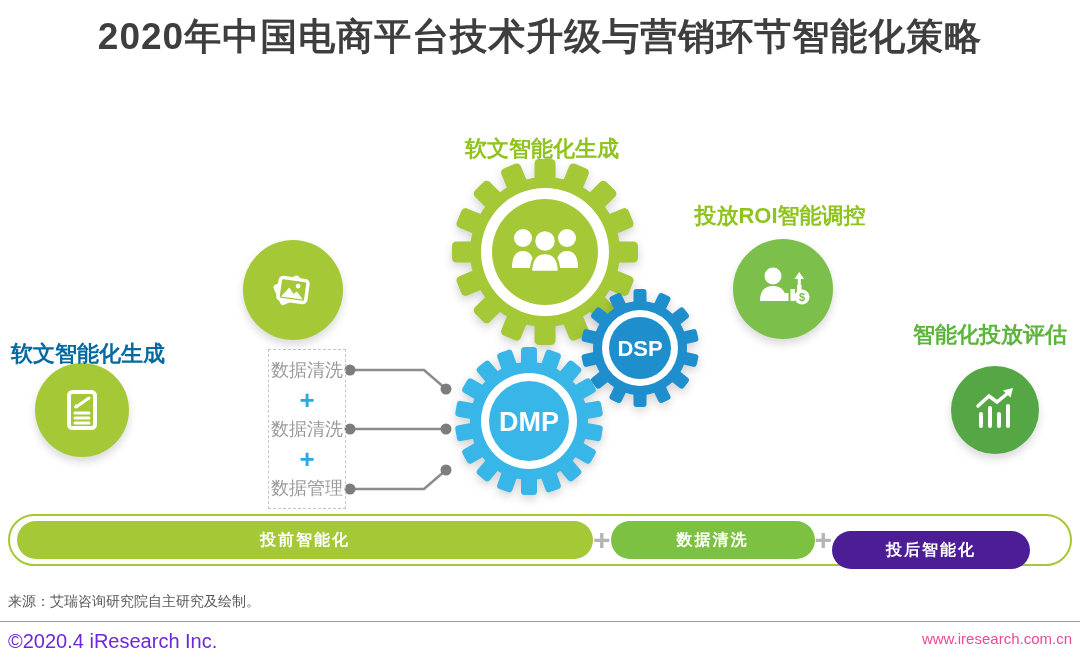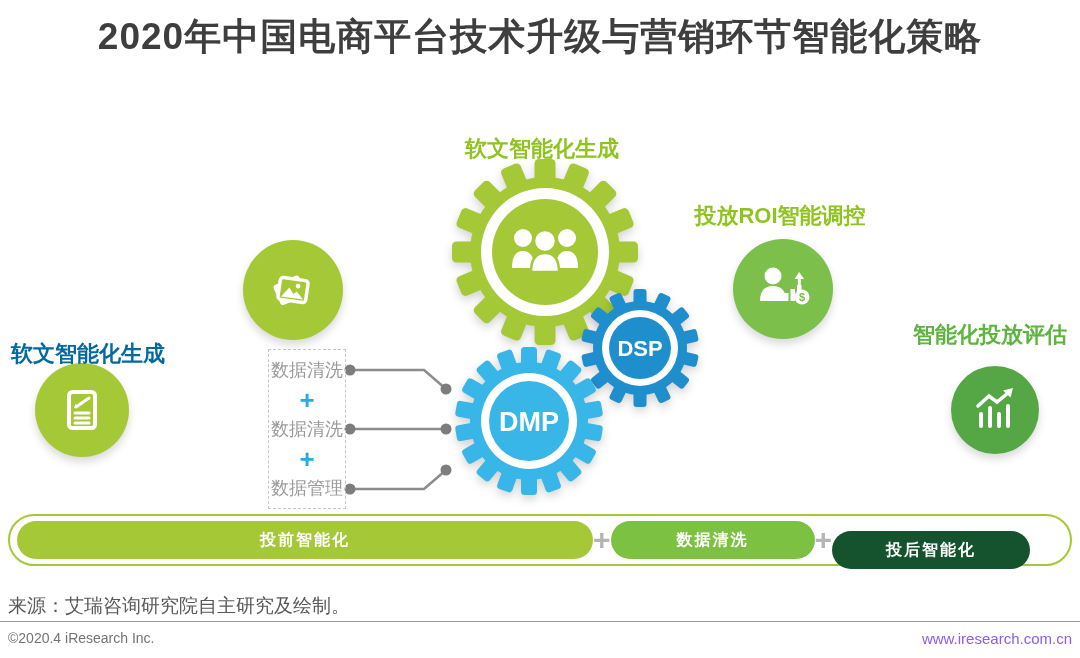--- a/index.html
+++ b/index.html
@@ -55,24 +55,24 @@
     padding:0 7px; z-index:2; background:#ffffff;
   }
   .stage {
     height:38px; border-radius:19px; color:#ffffff; font-weight:bold;
     font-size:16px; display:flex; align-items:center; justify-content:center;
     letter-spacing:2px;
   }
   .s1 { width:576px; } .s2 { width:204px; } .s3 { width:198px; }
   .pipe-plus { color:#b5b5b5; font-size:30px; font-weight:bold; line-height:1; }
 
-  .source    { position:absolute; left:8px; top:593px; font-size:19px; color:#595757; }
+  .source    { position:absolute; left:8px; top:593px; font-size:14px; color:#595757; }
   .divider   { position:absolute; left:0; top:621px; width:1080px; height:1px; background:#9a9a9a; }
-  .copyright { position:absolute; left:8px; top:630px; font-size:14px; color:#737373; }
-  .website   { position:absolute; right:8px; top:630px; font-size:15px; color:#8b5cf6; }
+  .copyright { position:absolute; left:8px; top:630px; font-size:20px; color:#6d28d9; }
+  .website   { position:absolute; right:8px; top:630px; font-size:15px; color:#ec4899; }
 </style>
 </head>
 <body>
 
 <div class="canvas">
 
   <h1 class="title">2020年中国电商平台技术升级与营销环节智能化策略</h1>
 
   <svg class="connectors" width="1080" height="658">
     <g stroke="#8c8c8c" stroke-width="2.5" fill="none">
@@ -249,21 +249,21 @@
     <div class="data-item">数据清洗</div>
     <div class="data-plus">+</div>
     <div class="data-item">数据管理</div>
   </div>
 
   <div class="pipeline">
     <div class="stage s1" style="background: rgb(165, 200, 55);">投前智能化</div>
     <div class="pipe-plus">+</div>
     <div class="stage s2" style="background: rgb(124, 193, 66);">数据清洗</div>
     <div class="pipe-plus">+</div>
-    <div class="stage s3" style="background: #14532d; margin-top: 20px;">投后智能化</div>
+    <div class="stage s3" style="background: #4c1d95; margin-top: 20px;">投后智能化</div>
   </div>
 
   <div class="source">来源：艾瑞咨询研究院自主研究及绘制。</div>
   <div class="divider"></div>
   <div class="copyright">©2020.4 iResearch Inc.</div>
   <div class="website">www.iresearch.com.cn</div>
 
 </div>
 
 </body></html>

